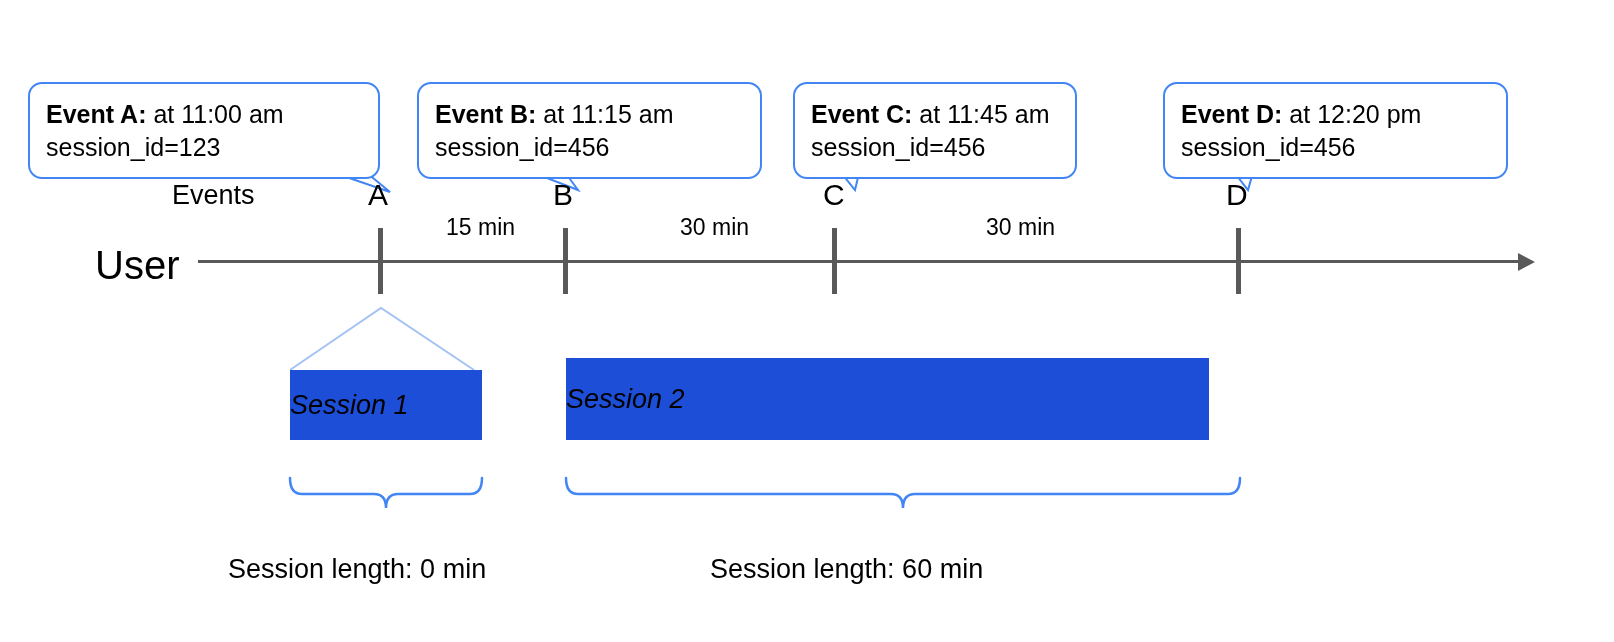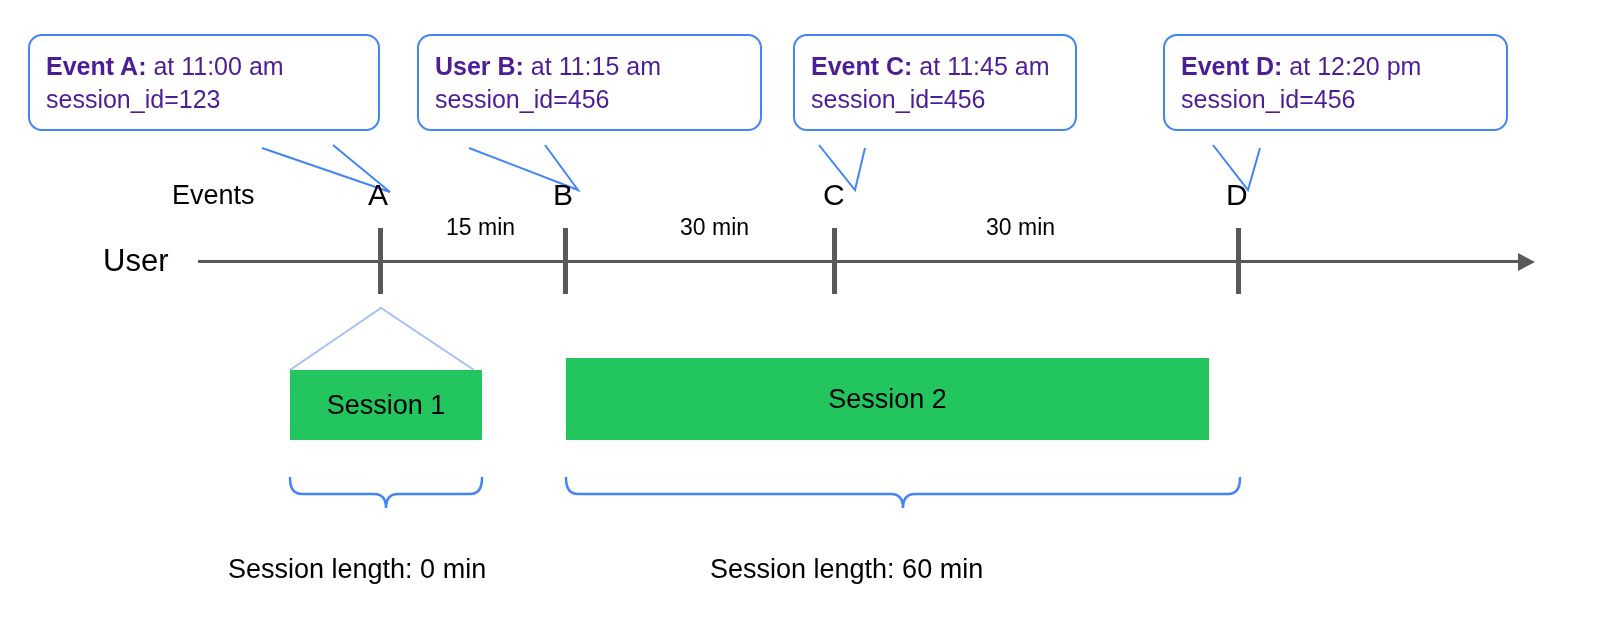--- a/index.html
+++ b/index.html
@@ -22,23 +22,24 @@
   
   .callout {
     position: absolute;
     box-sizing: border-box;
     border: 2px solid #4285f4;
     border-radius: 14px;
     background: #ffffff;
     padding: 14px 16px 12px 16px;
     font-size: 25px;
     line-height: 1.33;
-    color: #4c1d95;
+    color: #000000;
     white-space: nowrap;
     z-index: 5;
+    margin-top: 48px;
   }
   .callout .ln { display: block; }
   .callout b { font-weight: bold; }
 
   
   .axis-line {
     position: absolute;
     background: #595959;
     height: 3px;
   }
@@ -54,35 +55,35 @@
     border-bottom: 9px solid transparent;
     border-left: 17px solid #595959;
   }
 
   
   .lbl {
     position: absolute;
     color: #000000;
     white-space: nowrap;
   }
-  .row-label-user { font-size: 31px; margin-left: 8px; }
+  .row-label-user { font-size: 40px; }
   .row-label-events { font-size: 27px; }
   .marker-letter { font-size: 30px; }
   .gap-label { font-size: 23px; margin-left: 10px; }
   .session-length { font-size: 27px; }
 
   
   .session-bar {
     position: absolute;
-    background: #22c55e;
+    background: #1d4ed8;
     display: flex;
     align-items: center;
-    justify-content: center;
     font-size: 27px;
     color: #000000;
+    font-style: italic;
   }
 
   
   .overlay {
     position: absolute;
     left: 0; top: 0;
     width: 1614px;
     height: 642px;
     pointer-events: none;
   }
@@ -91,21 +92,21 @@
 <body>
 
 <div id="stage">
 
   <div class="callout" style="left:28px; top:34px; width:352px;">
     <span class="ln"><b>Event A:</b><span> at 11:00 am</span></span>
     <span class="ln">session_id=123</span>
   </div>
 
   <div class="callout" style="left:417px; top:34px; width:345px;">
-    <span class="ln"><b>User B:</b><span> at 11:15 am</span></span>
+    <span class="ln"><b>Event B:</b><span> at 11:15 am</span></span>
     <span class="ln">session_id=456</span>
   </div>
 
   <div class="callout" style="left:793px; top:34px; width:284px;">
     <span class="ln"><b>Event C:</b><span> at 11:45 am</span></span>
     <span class="ln">session_id=456</span>
   </div>
 
   <div class="callout" style="left:1163px; top:34px; width:345px;">
     <span class="ln"><b>Event D:</b><span> at 12:20 pm</span></span>

